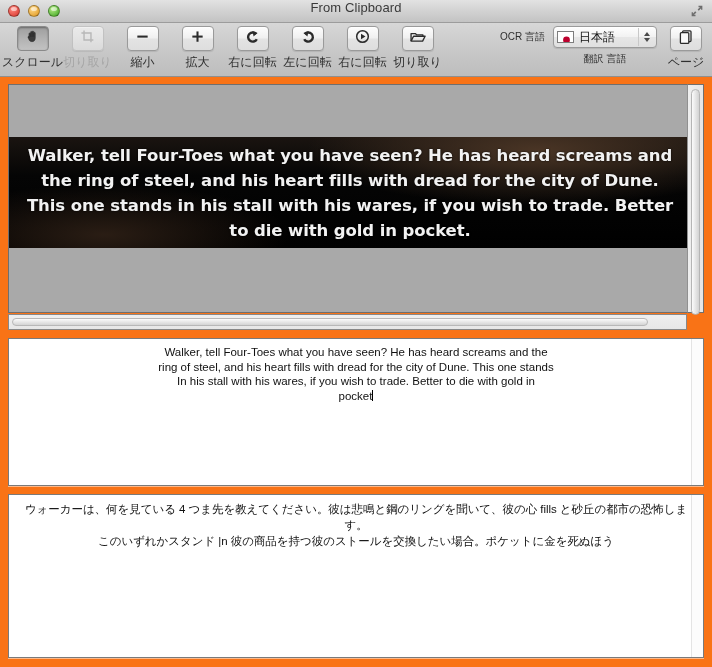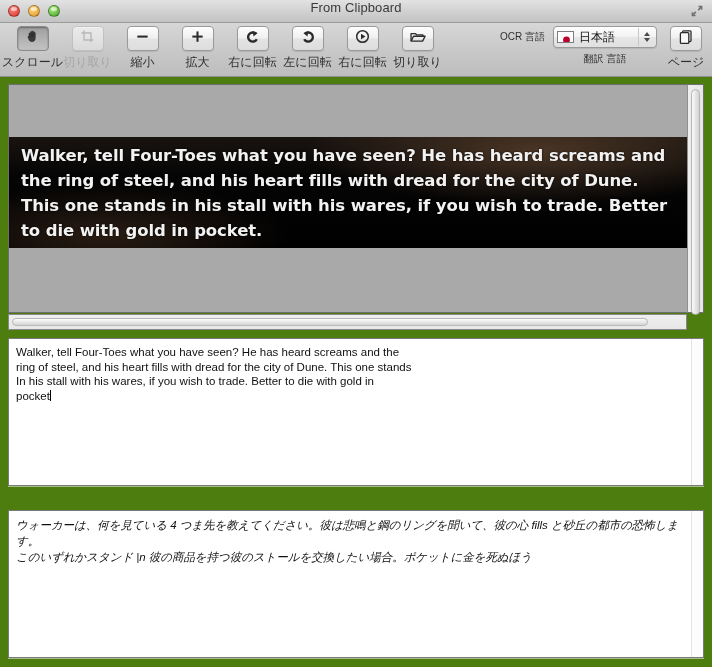--- a/index.html
+++ b/index.html
@@ -180,21 +180,22 @@
 
   .tb-spacer { flex: 1 1 auto; }
 
   
   .content {
     flex: 1 1 auto;
     padding: 7px 8px 9px 8px;
     box-sizing: border-box;
     display: flex;
     flex-direction: column;
-    background: #4d7c0f;
+    background: #f97316;
+    text-align: center;
   }
 
   .image-pane-wrap {
     flex: 0 0 246px;
     display: flex;
     flex-direction: column;
   }
   .image-row {
     display: flex;
     flex: 1 1 auto;
@@ -280,22 +281,21 @@
     position: relative;
     overflow: hidden;
     box-shadow: 0 1px 0 rgba(255,255,255,0.5);
   }
   .ocr-pane {
     flex: 0 0 148px;
     margin-top: 8px;
   }
   .trans-pane {
     flex: 1 1 auto;
-    margin-top: 24px;
-    font-style: italic;
+    margin-top: 8px;
   }
   .pane-text {
     padding: 6px 7px;
     font-size: 11.5px;
     line-height: 14.6px;
     color: #101010;
     white-space: pre-wrap;
     font-family: "Liberation Sans", sans-serif;
   }
   .pane-text.jp {

